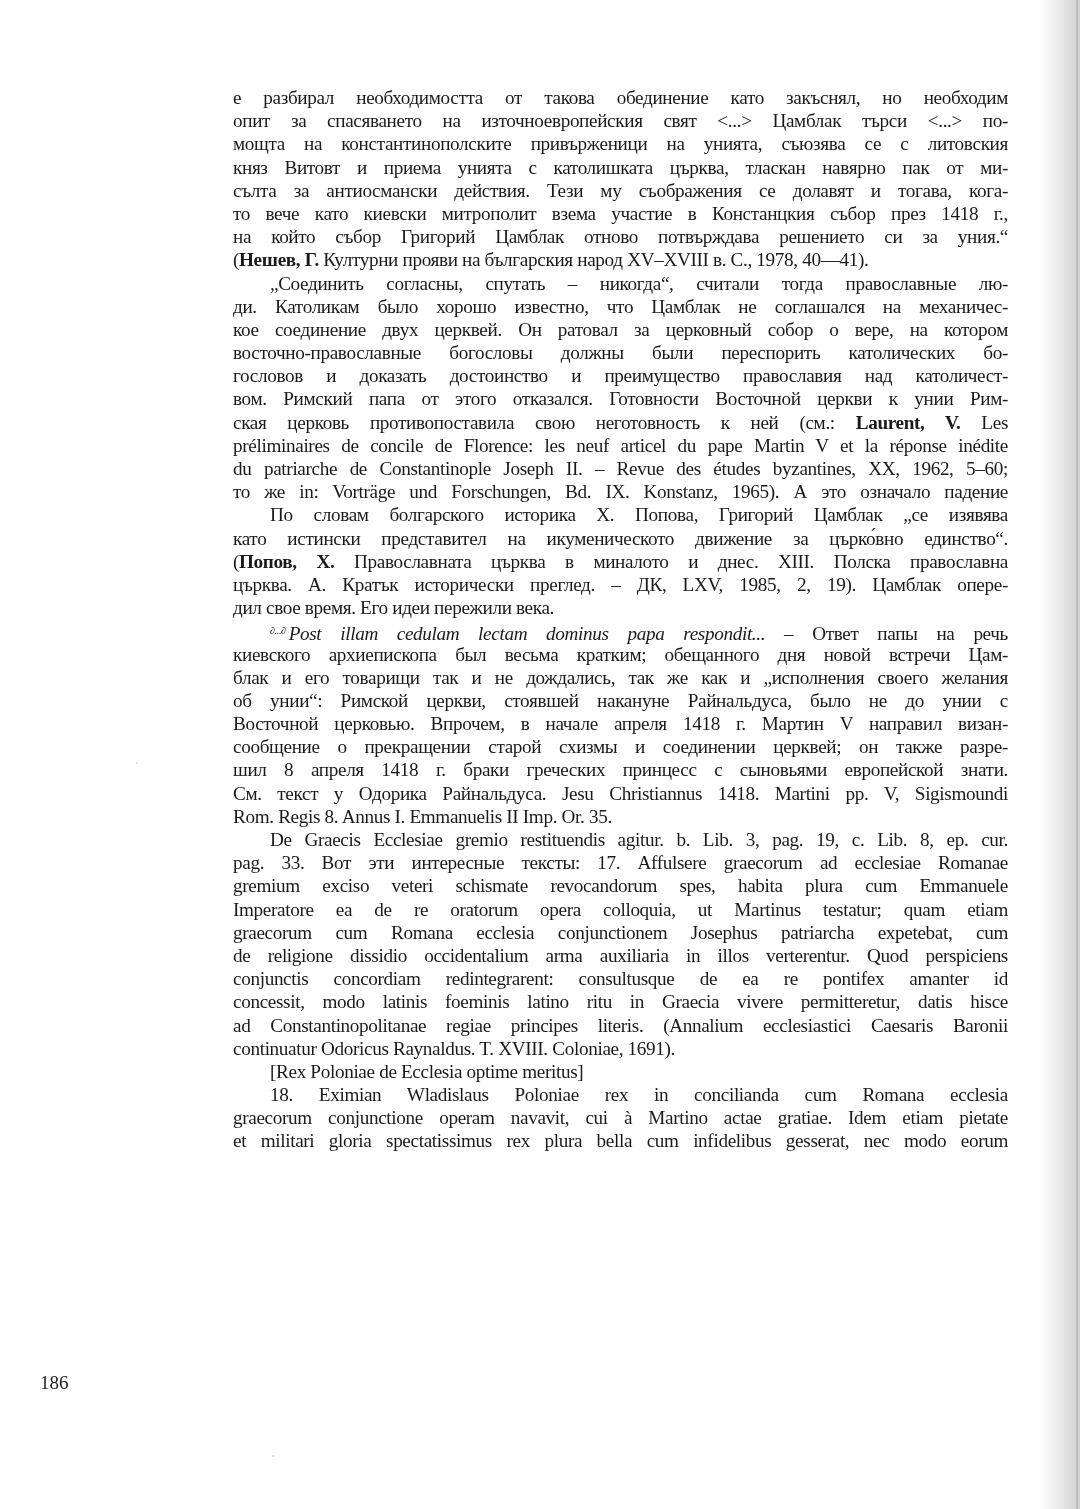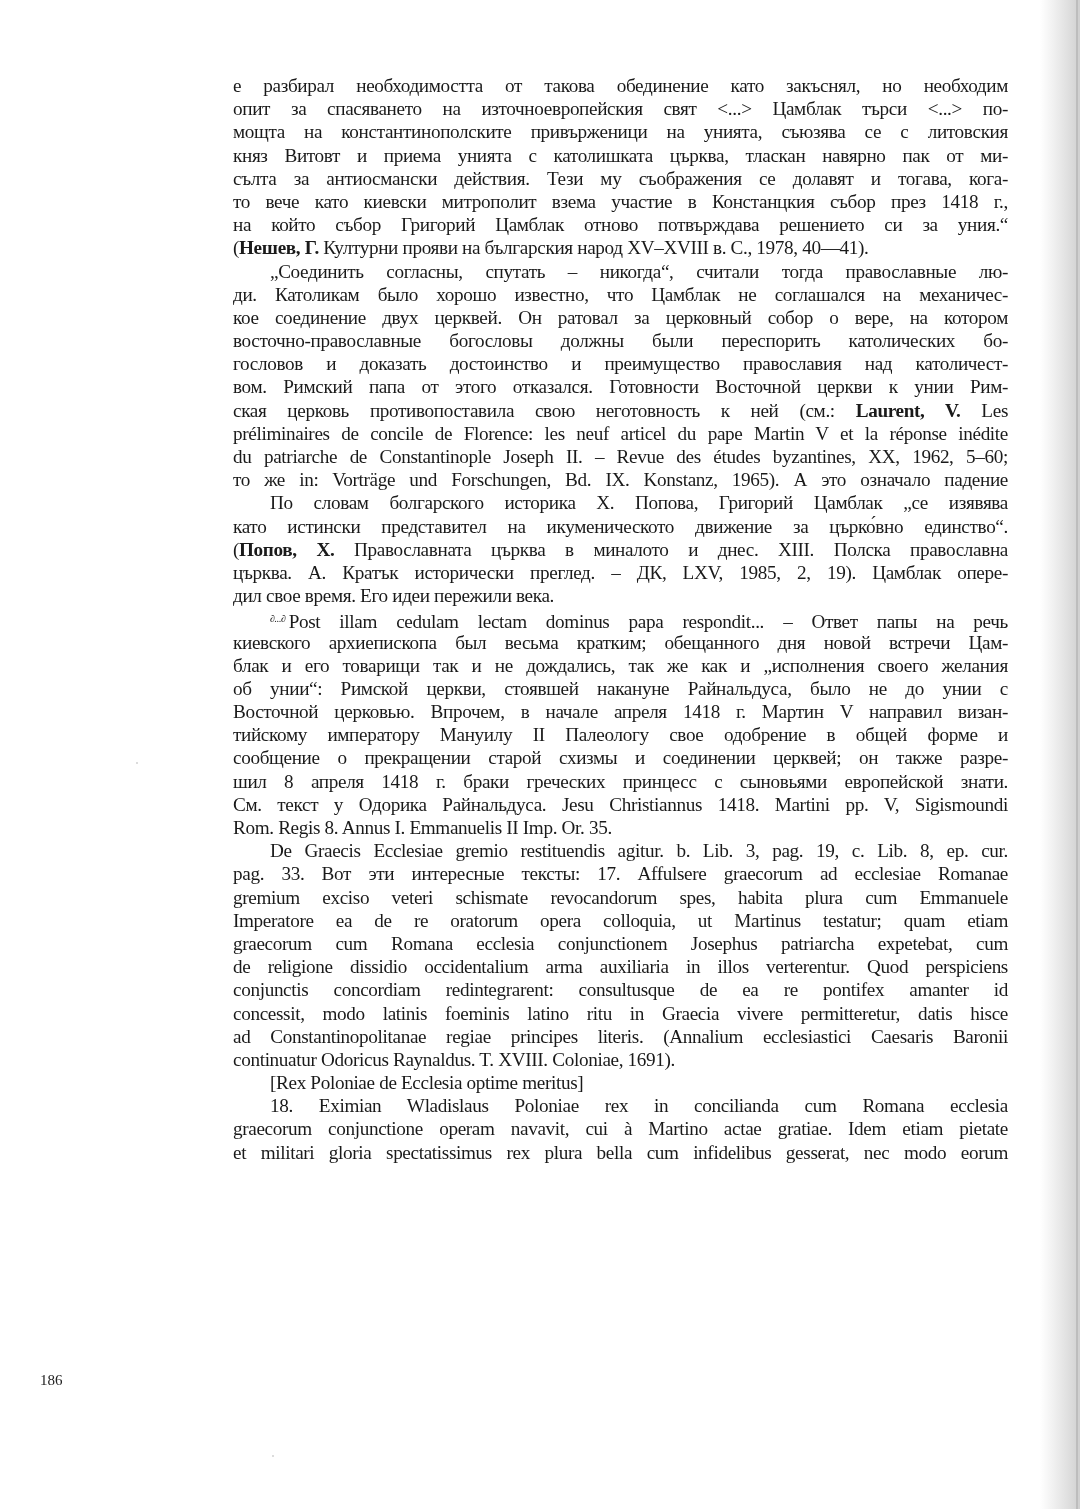--- a/index.html
+++ b/index.html
@@ -27,21 +27,21 @@
       position: absolute;
       top: 0;
       right: 2px;
       width: 2px;
       height: 1509px;
       background: #bdbdbd;
     }
     .text-column {
       position: absolute;
       left: 233px;
-      top: 74px;
+      top: 86px;
       width: 775px;
     }
     .line {
       display: block;
       height: 23.2px;
       line-height: 23.2px;
       font-size: 19.2px;
       white-space: nowrap;
       text-align: justify;
       text-align-last: justify;
@@ -50,32 +50,32 @@
       overflow: visible;
     }
     .line.last {
       text-align-last: left;
     }
     .line.indent {
       padding-left: 37px;
     }
     .line > span { }
     .bold { font-weight: bold; margin-top: 40px; }
-    .italic { }
+    .italic { font-style: italic; }
     .sup {
       font-size: 10px;
       font-style: italic;
       vertical-align: 6px;
       margin-right: 3px;
     }
     .page-number {
       position: absolute;
       left: 40px;
       top: 1372px;
-      font-size: 15px;
+      font-size: 19px;
       font-family: "Liberation Serif", "DejaVu Serif", serif;
       color: #222;
     }
     .speck {
       position: absolute;
       width: 2px;
       height: 2px;
       border-radius: 1px;
       background: #d0d0d0;
     }
@@ -108,21 +108,20 @@
     <div class="line indent"><span>По словам болгарского историка Х. Попова, Григорий Цамблак „се изявява</span></div>
     <div class="line"><span>като истински представител на икуменическото движение за църко́вно единство“.</span></div>
     <div class="line"><span>(</span><span class="bold">Попов, Х.</span><span> Православната църква в миналото и днес. XIII. Полска православна</span></div>
     <div class="line"><span>църква. А. Кратък исторически преглед. – ДК, LXV, 1985, 2, 19). Цамблак опере-</span></div>
     <div class="line last"><span>дил свое время. Его идеи пережили века.</span></div>
     <div class="line indent"><span class="sup">∂...∂</span><span class="italic">Post illam cedulam lectam dominus papa respondit...</span><span> – Ответ папы на речь</span></div>
     <div class="line"><span>киевского архиепископа был весьма кратким; обещанного дня новой встречи Цам-</span></div>
     <div class="line"><span>блак и его товарищи так и не дождались, так же как и „исполнения своего желания</span></div>
     <div class="line"><span>об унии“: Римской церкви, стоявшей накануне Райнальдуса, было не до унии с</span></div>
     <div class="line"><span>Восточной церковью. Впрочем, в начале апреля 1418 г. Мартин V направил визан-</span></div>
-    <div class="line"><span>тийскому императору Мануилу II Палеологу свое одобрение в общей форме и</span></div>
     <div class="line"><span>сообщение о прекращении старой схизмы и соединении церквей; он также разре-</span></div>
     <div class="line"><span>шил 8 апреля 1418 г. браки греческих принцесс с сыновьями европейской знати.</span></div>
     <div class="line"><span>См. текст у Одорика Райнальдуса. Jesu Christiannus 1418. Martini pp. V, Sigismoundi</span></div>
     <div class="line last"><span>Rom. Regis 8. Annus I. Emmanuelis II Imp. Or. 35.</span></div>
     <div class="line indent"><span>De Graecis Ecclesiae gremio restituendis agitur. b. Lib. 3, pag. 19, c. Lib. 8, ep. cur.</span></div>
     <div class="line"><span>pag. 33. Вот эти интересные тексты: 17. Affulsere graecorum ad ecclesiae Romanae</span></div>
     <div class="line"><span>gremium exciso veteri schismate revocandorum spes, habita plura cum Emmanuele</span></div>
     <div class="line"><span>Imperatore ea de re oratorum opera colloquia, ut Martinus testatur; quam etiam</span></div>
     <div class="line"><span>graecorum cum Romana ecclesia conjunctionem Josephus patriarcha expetebat, cum</span></div>
     <div class="line"><span>de religione dissidio occidentalium arma auxiliaria in illos verterentur. Quod perspiciens</span></div>

